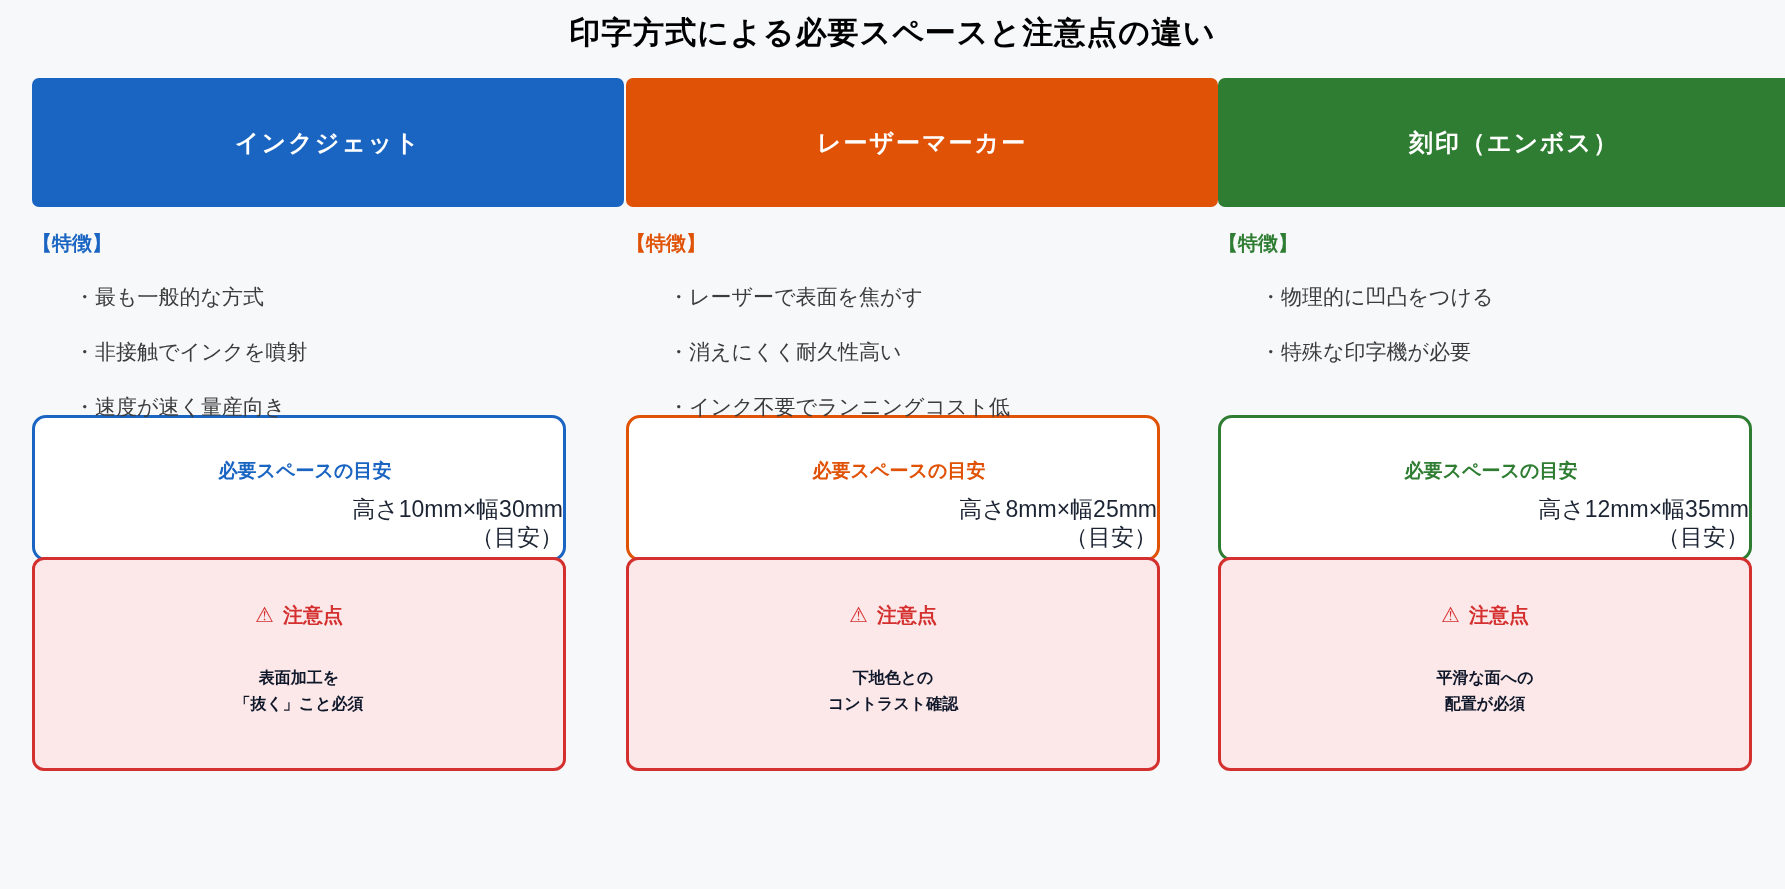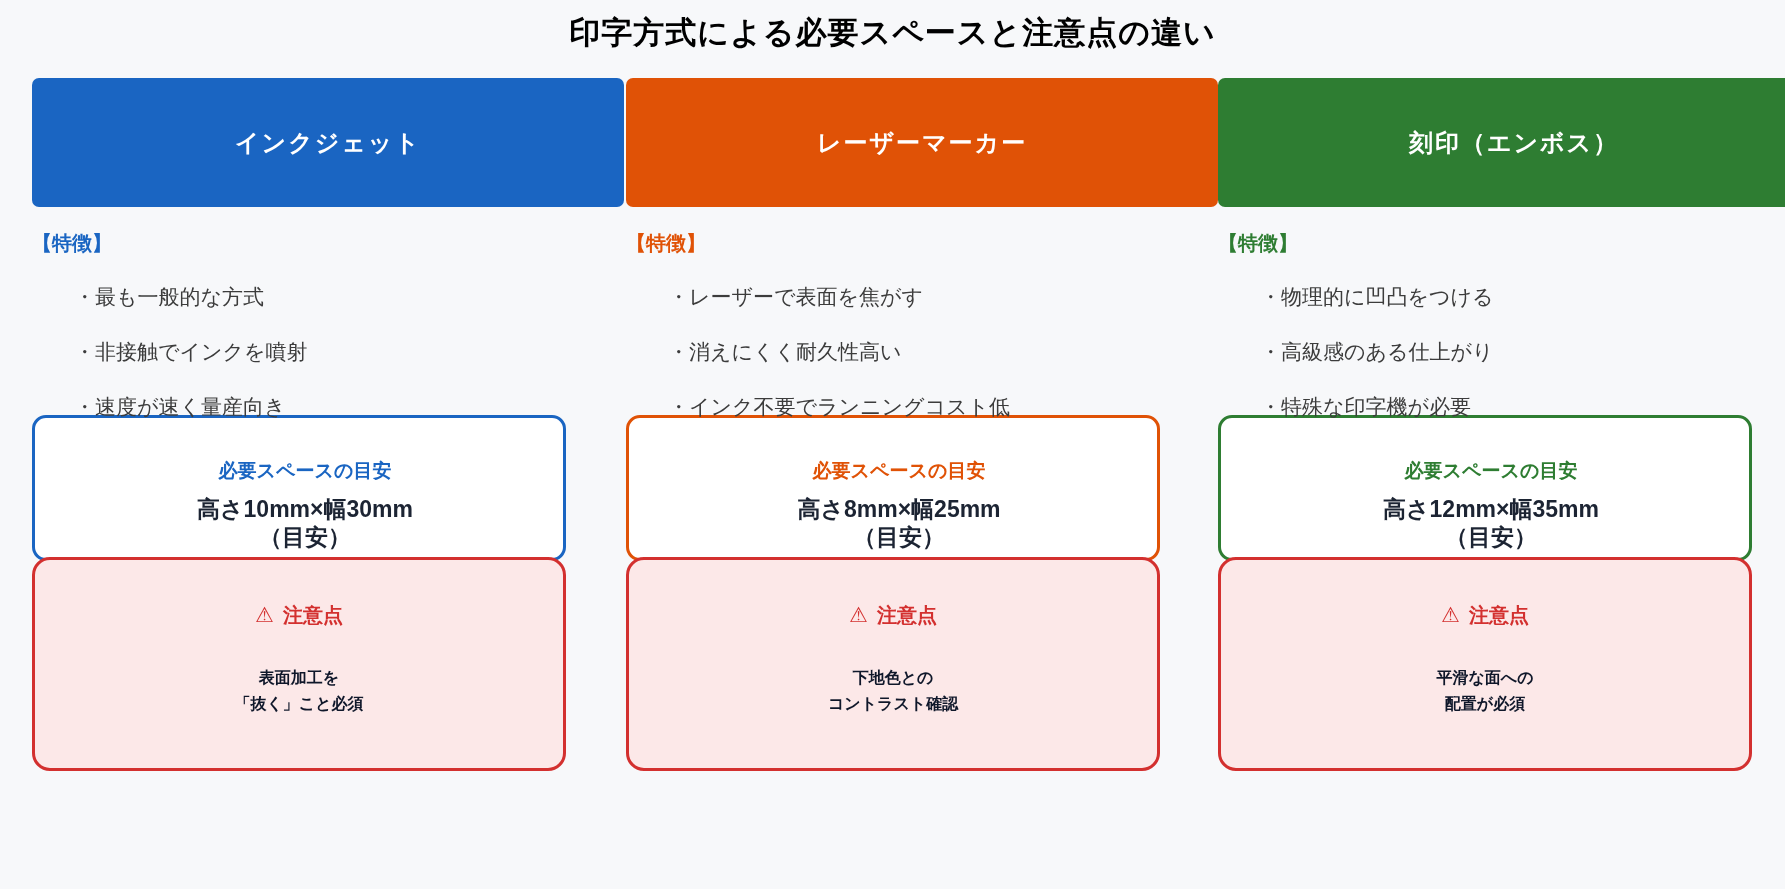--- a/index.html
+++ b/index.html
@@ -91,36 +91,36 @@
   }
   .space-label {
     margin-top: 40px;
     text-align: center;
     color: var(--accent);
     font-size: 19px;
     font-weight: bold;
   }
   .space-size {
     margin-top: 11px;
-    text-align: center;
+    text-align: right;
     color: #1C2433;
     font-size: 23px;
-    font-weight: bold;
+    font-weight: normal;
     line-height: 28px;
   }
   .caution-box {
     position: absolute;
     top: 557px;
     left: 0;
     width: 534px;
     height: 214px;
     box-sizing: border-box;
     background: #FCE8E8;
     border: 3px solid #D3302F;
-    border-radius: 18px;
+    border-radius: 12px;
     z-index: 2;
   }
   .caution-label {
     margin-top: 42px;
     text-align: center;
     color: #D3302F;
     font-size: 20px;
     font-weight: bold;
   }
   .caution-icon {
@@ -194,21 +194,20 @@
         <div>コントラスト確認</div>
       </div>
     </div>
   </div>
 
   <div class="column col-2" style="--accent: #2E7D32;">
     <div class="method-header">刻印（エンボス）</div>
     <div class="features-label">【特徴】</div>
     <div class="features">
       <div class="feature">・物理的に凹凸をつける</div>
-      <div class="feature">・高級感のある仕上がり</div>
       <div class="feature">・特殊な印字機が必要</div>
     </div>
     <div class="space-box">
       <div class="space-label">必要スペースの目安</div>
       <div class="space-size">
         <div>高さ12mm×幅35mm</div>
         <div>（目安）</div>
       </div>
     </div>
     <div class="caution-box">

